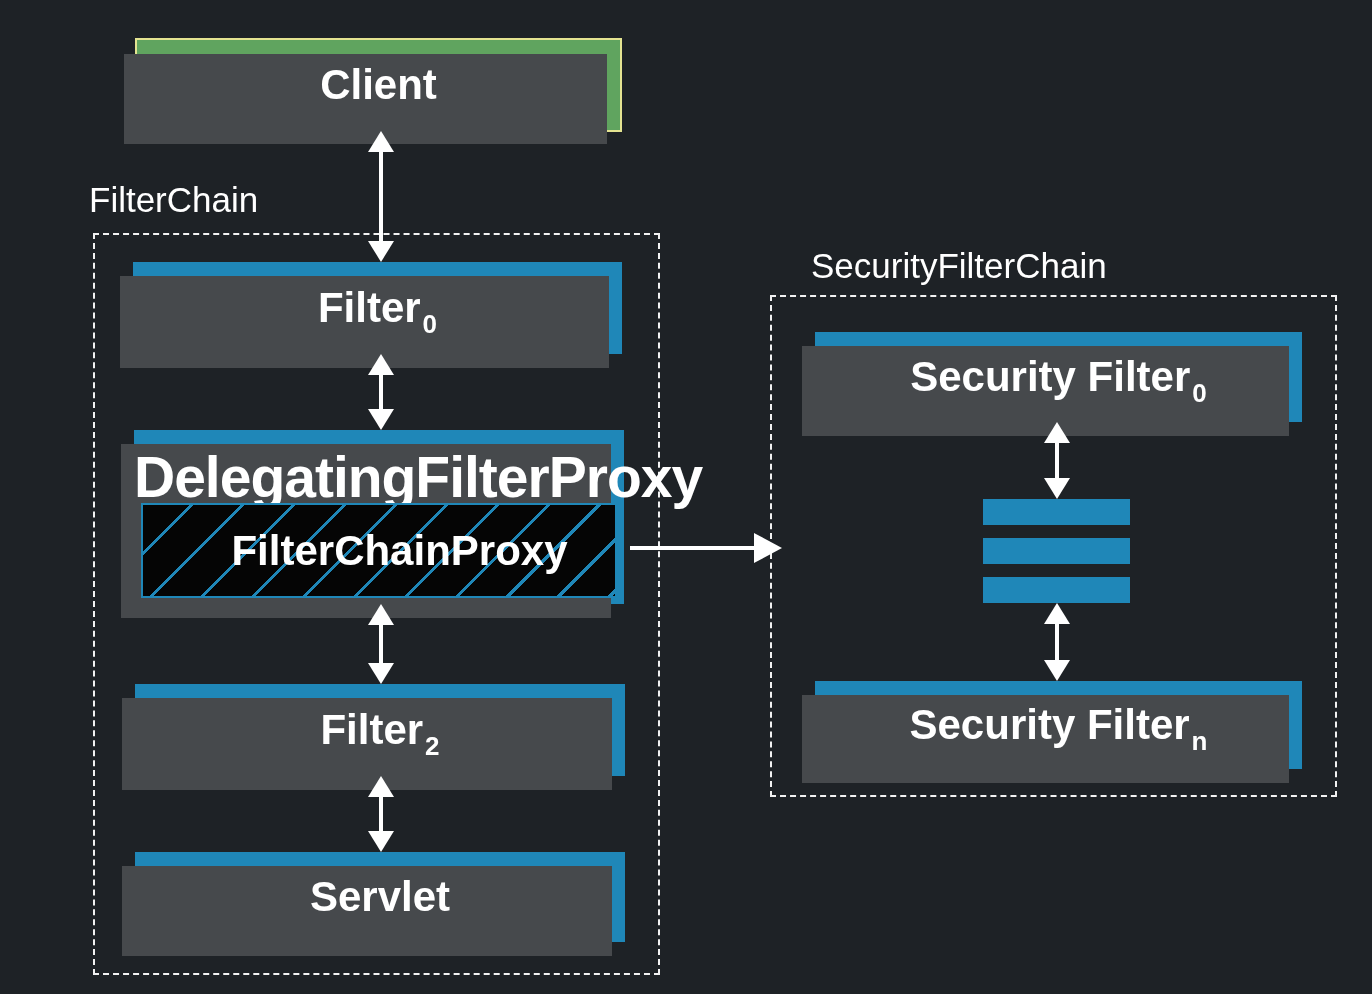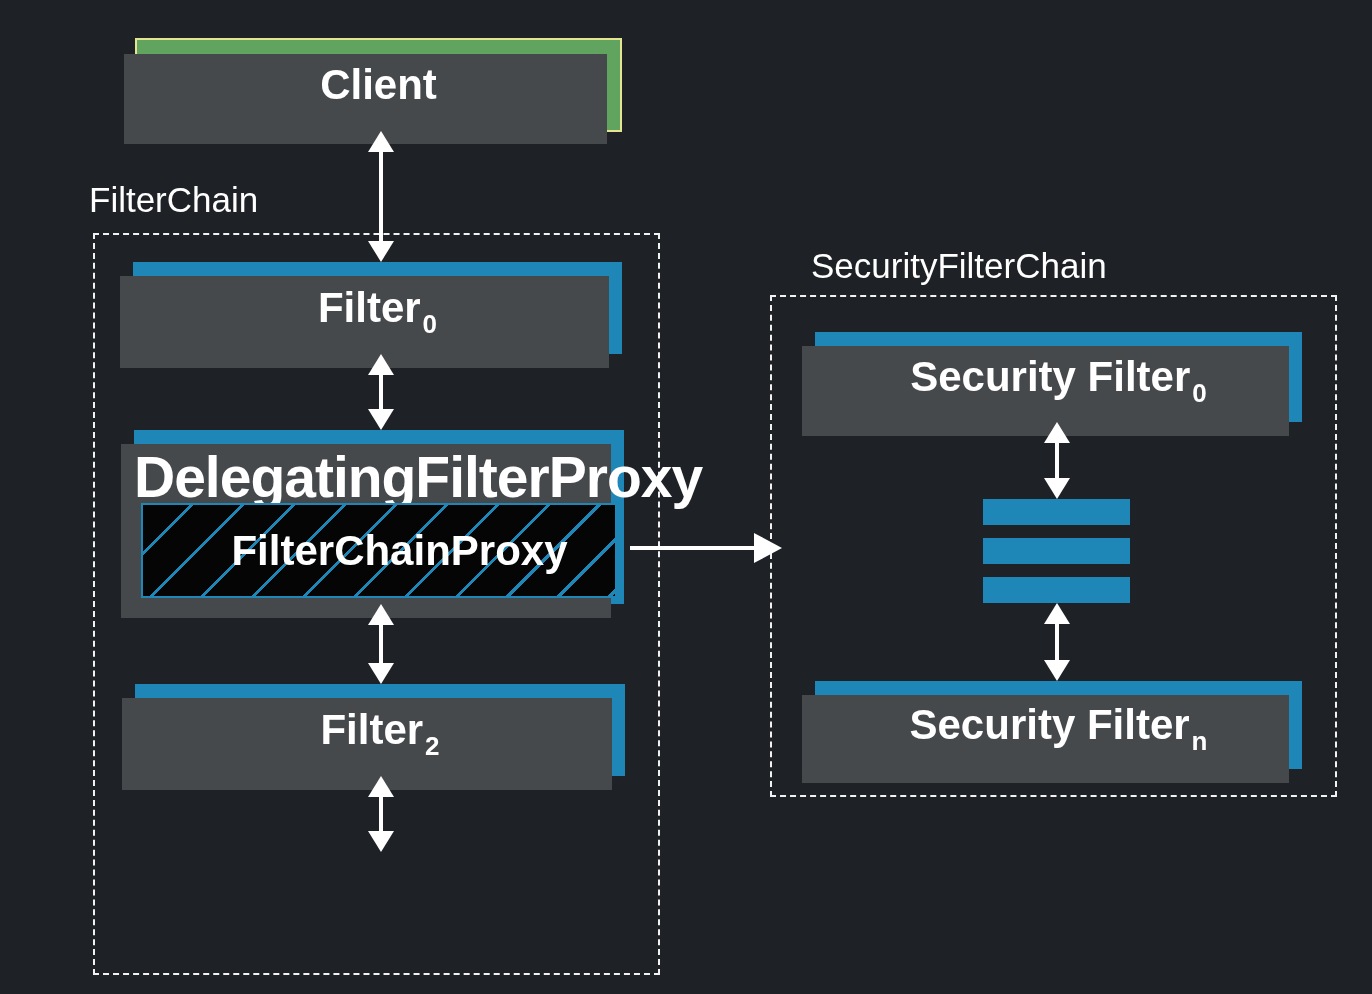--- a/index.html
+++ b/index.html
@@ -200,20 +200,23 @@
     <span>Filter</span>
     <span class="sub">2</span>
   </div>
 
   <div class="varrow arr-f2-srv">
     <div class="head-up"></div>
     <div class="shaft"></div>
     <div class="head-down"></div>
   </div>
 
+  <div class="node shadowed servlet">
+    <span>Servlet</span>
+  </div>
 
   <div class="harrow arr-fcp-sfc">
     <div class="shaft"></div>
     <div class="head-right"></div>
   </div>
 
   <div class="group-title sfc-title">SecurityFilterChain</div>
   <div class="group-frame sfc-frame"></div>
 
   <div class="node shadowed sf0">

